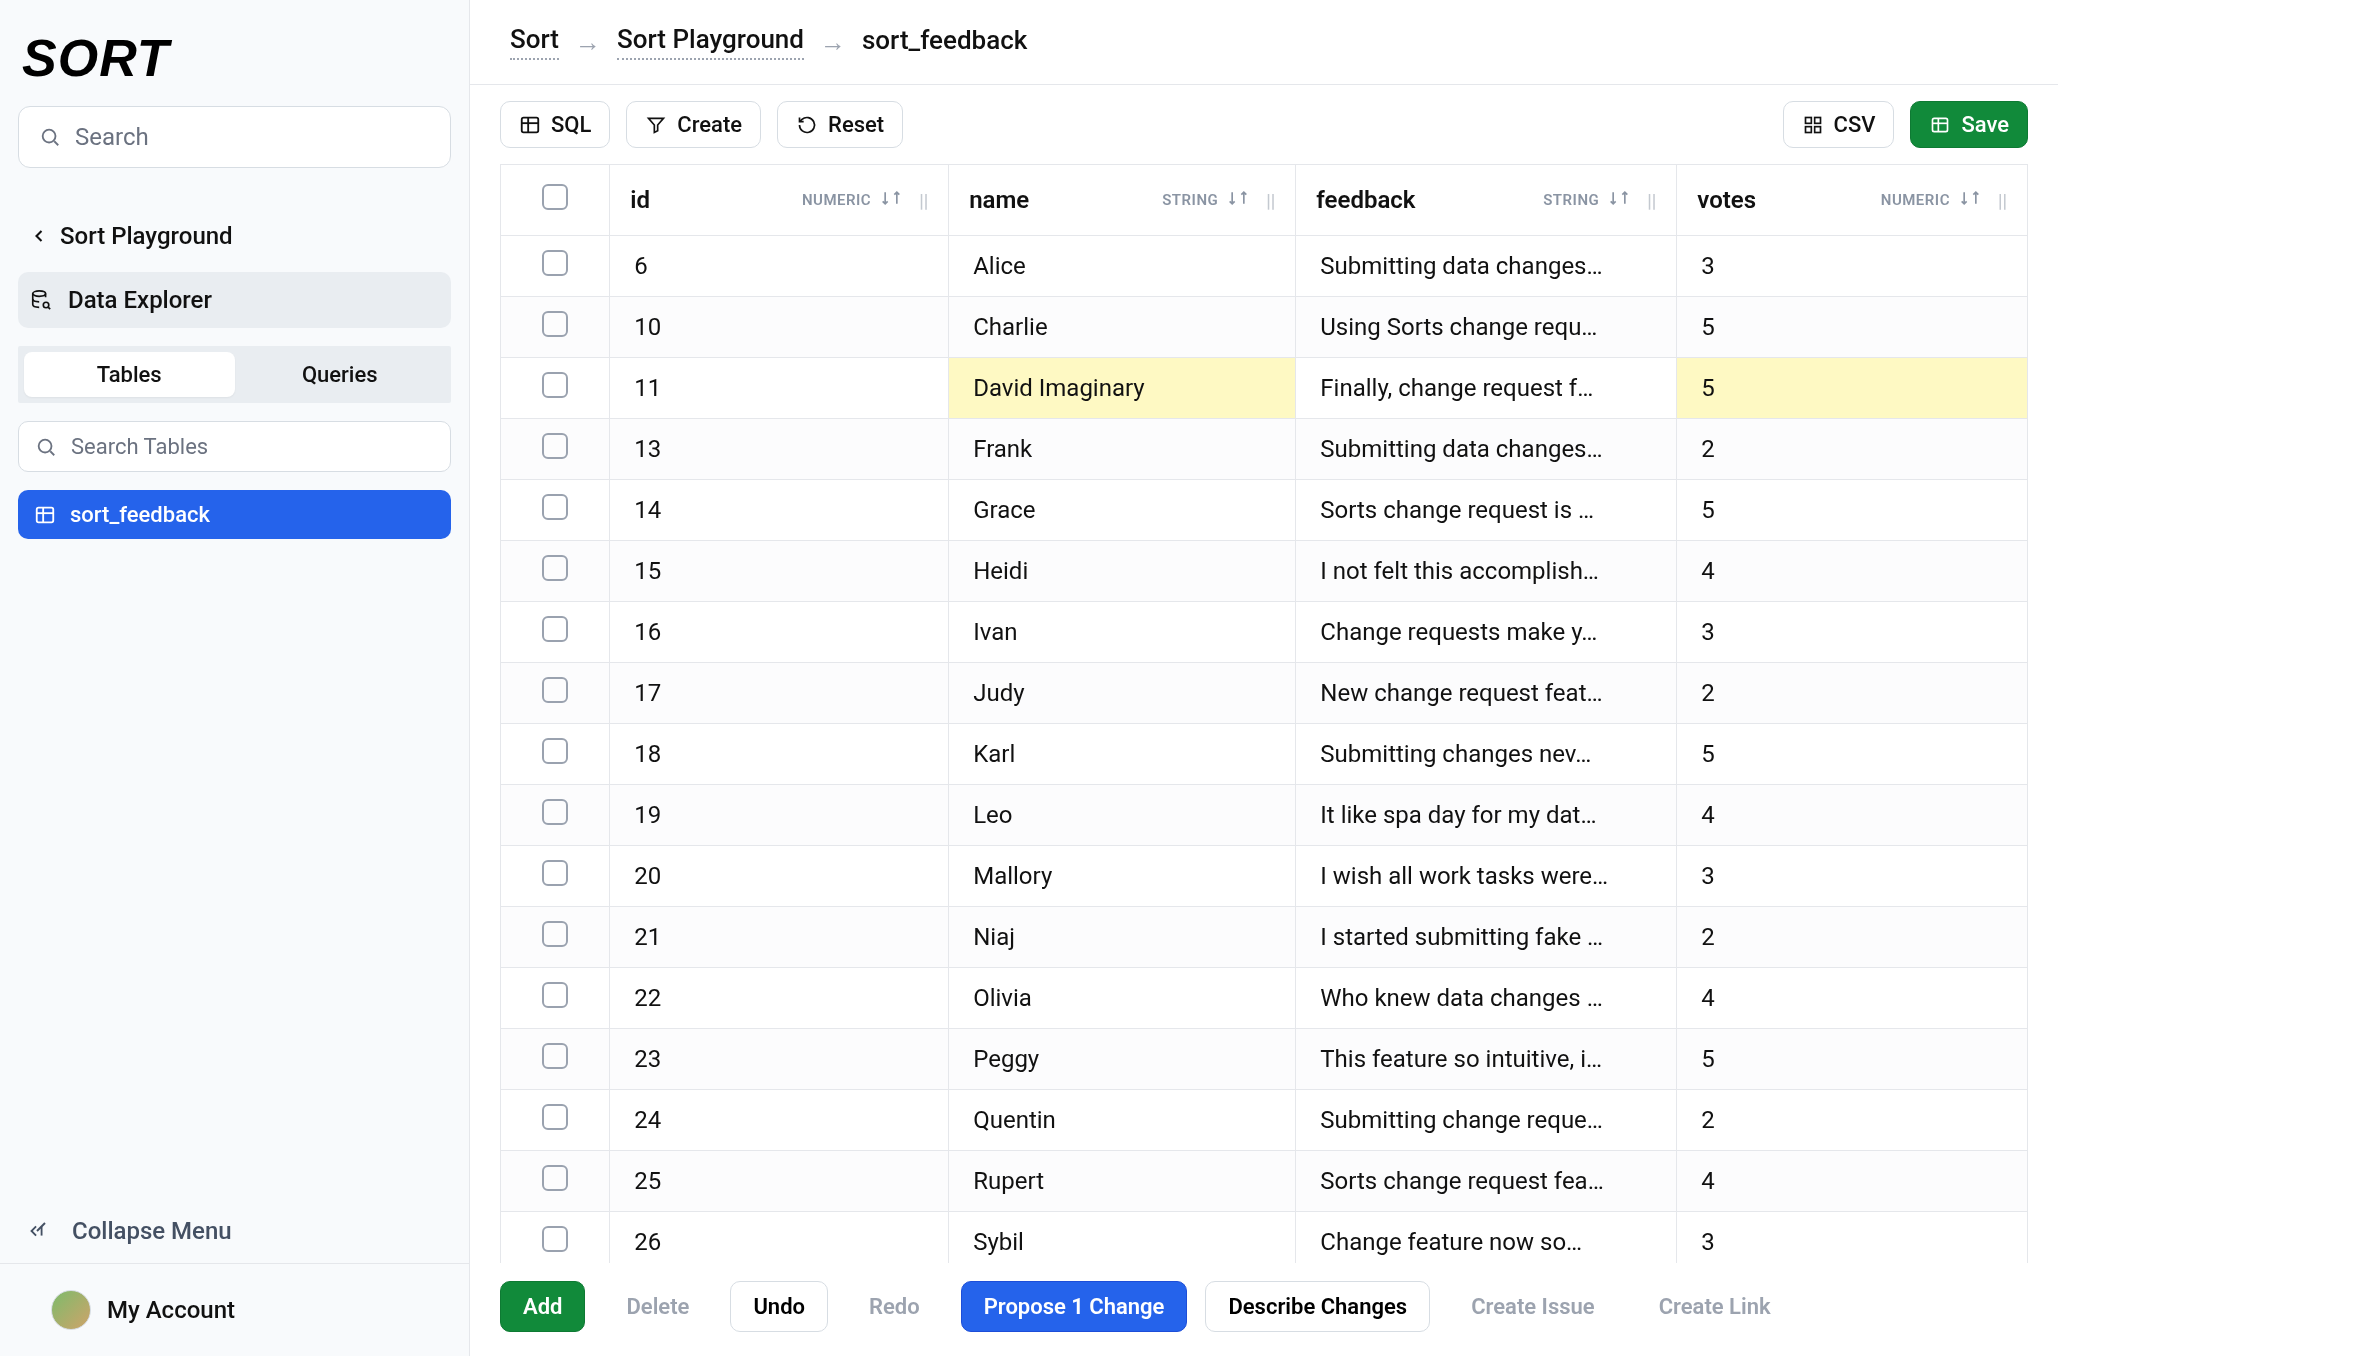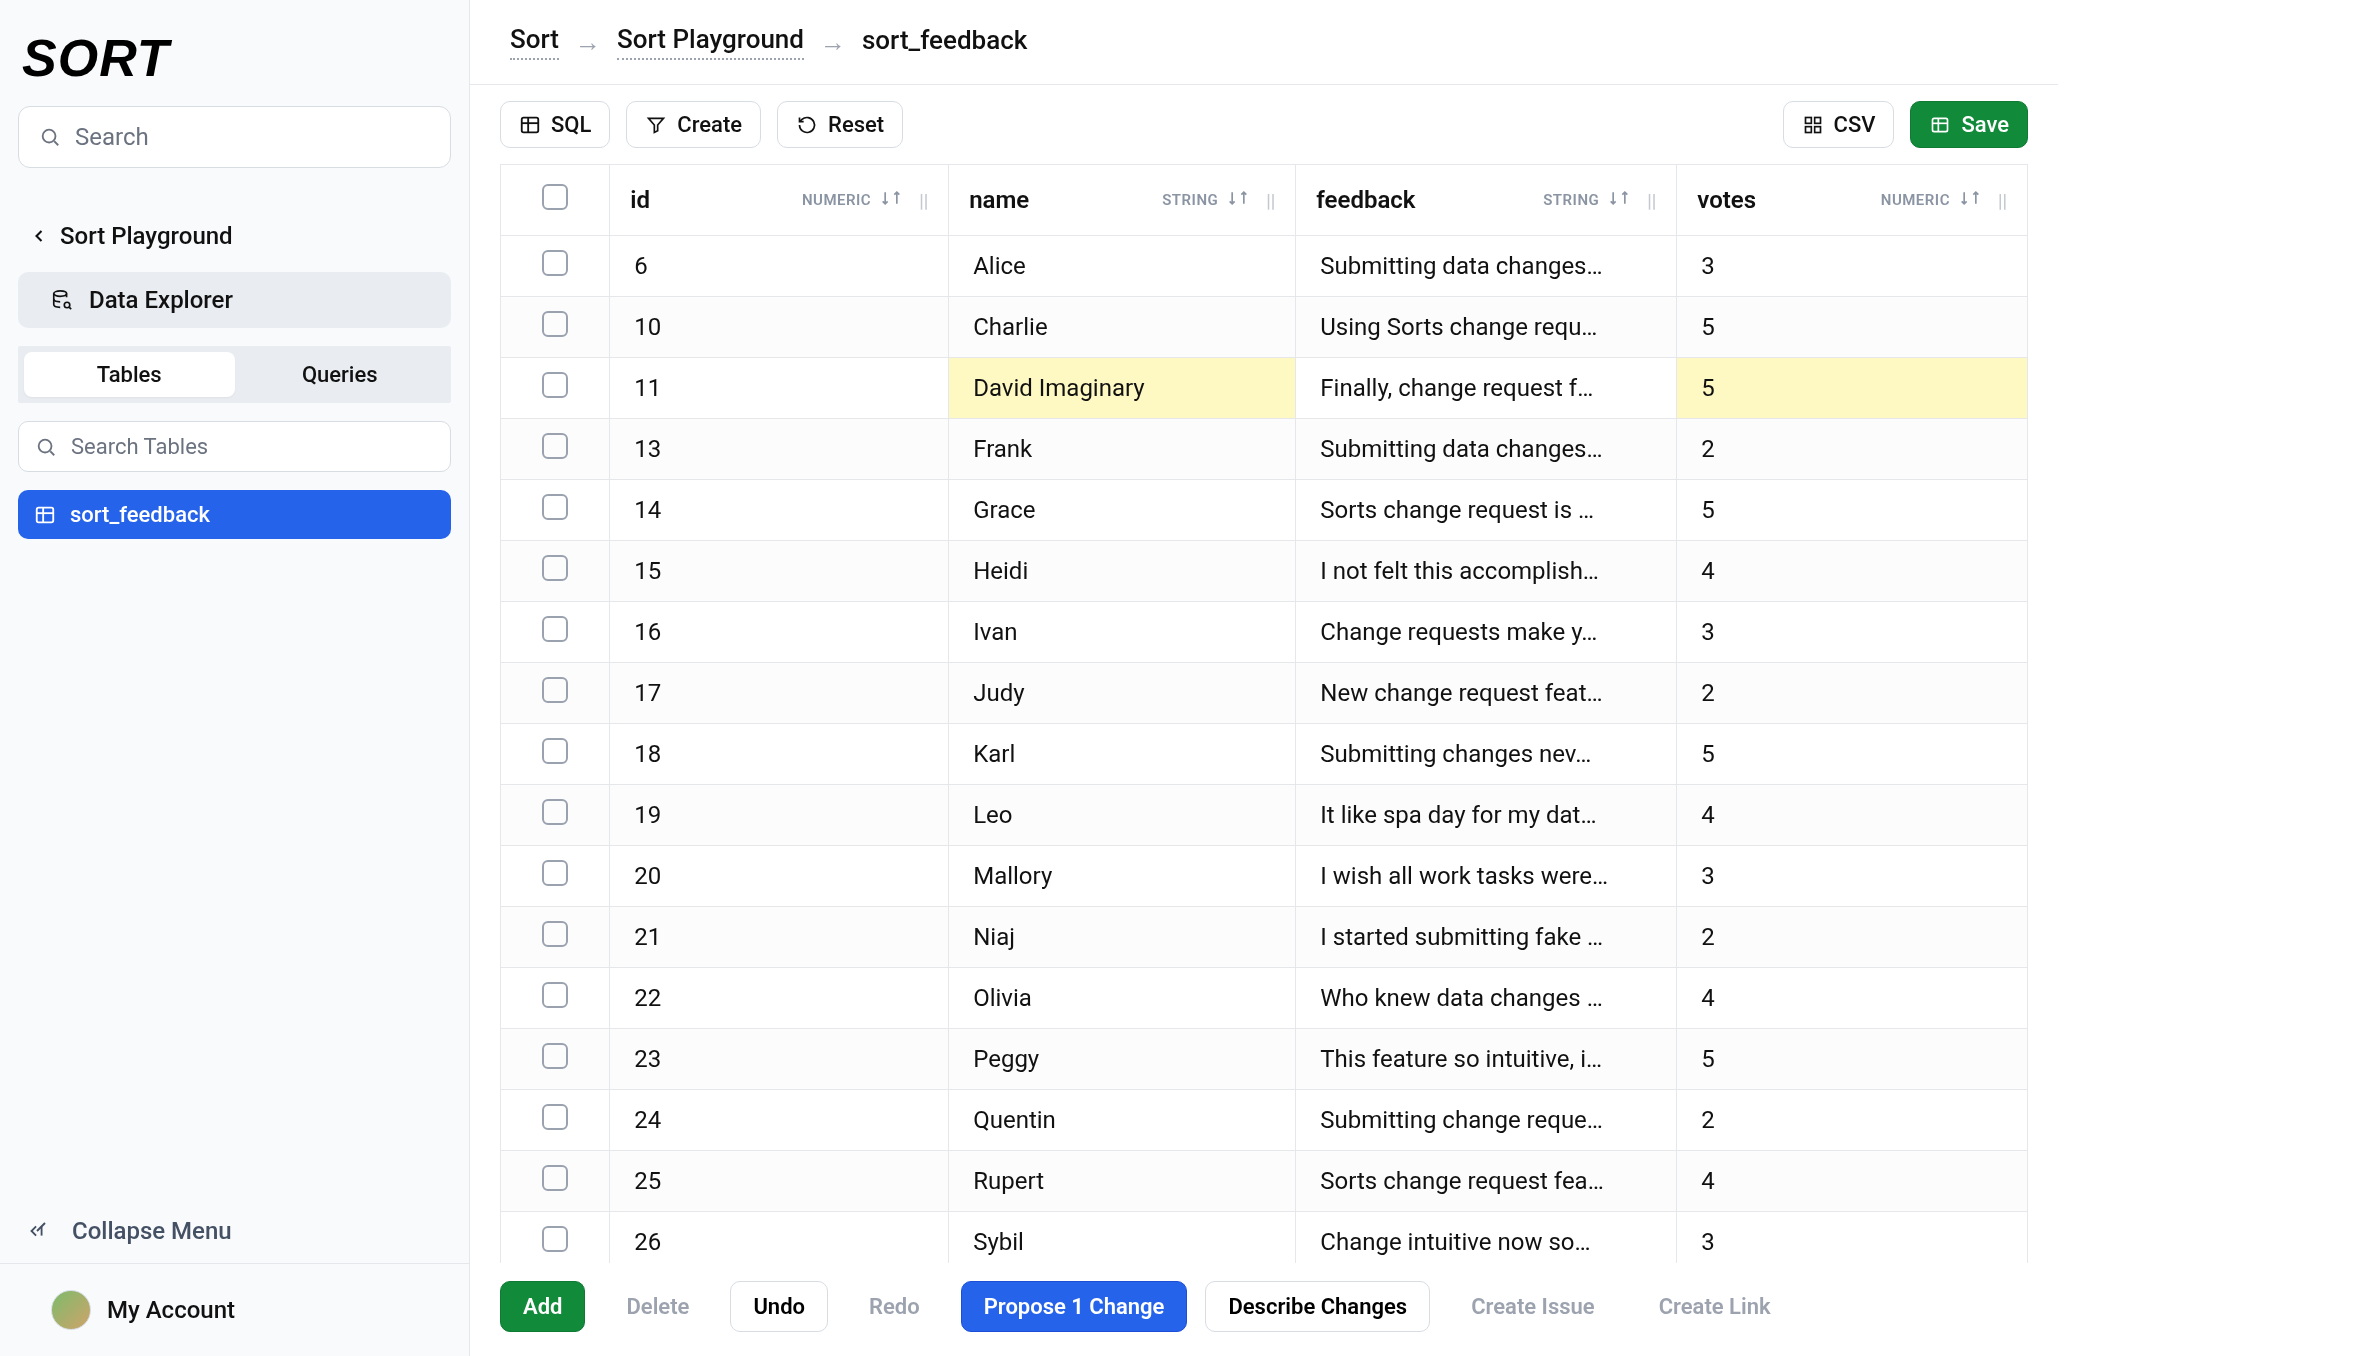--- a/index.html
+++ b/index.html
@@ -62,21 +62,21 @@
     font-size: 24px;
     font-weight: 500;
     cursor: pointer;
   }
   .data-explorer {
     display: flex;
     align-items: center;
     gap: 16px;
     background: #e9edf1;
     border-radius: 10px;
-    padding: 14px 33px;
+    padding: 14px 12px;
     margin-top: 14px;
     font-size: 24px;
     font-weight: 500;
   }
   .tabs {
     display: flex;
     background: #e9edf1;
     border-radius: 2px;
     padding: 6px;
     margin-top: 18px;
@@ -617,21 +617,21 @@
               <td class="check-cell"><span class="chk"></span></td>
               <td>25</td>
               <td>Rupert</td>
               <td>Sorts change request fea…</td>
               <td>4</td>
             </tr>
             <tr>
               <td class="check-cell"><span class="chk"></span></td>
               <td>26</td>
               <td>Sybil</td>
-              <td>Change intuitive now so…</td>
+              <td>Change feature now so…</td>
               <td>3</td>
             </tr>
           </tbody>
       </table>
     </div>
 
     <div class="footer">
       <div class="fbtn green">Add</div>
       <div class="fbtn ghost">Delete</div>
       <div class="fbtn outline">Undo</div>

